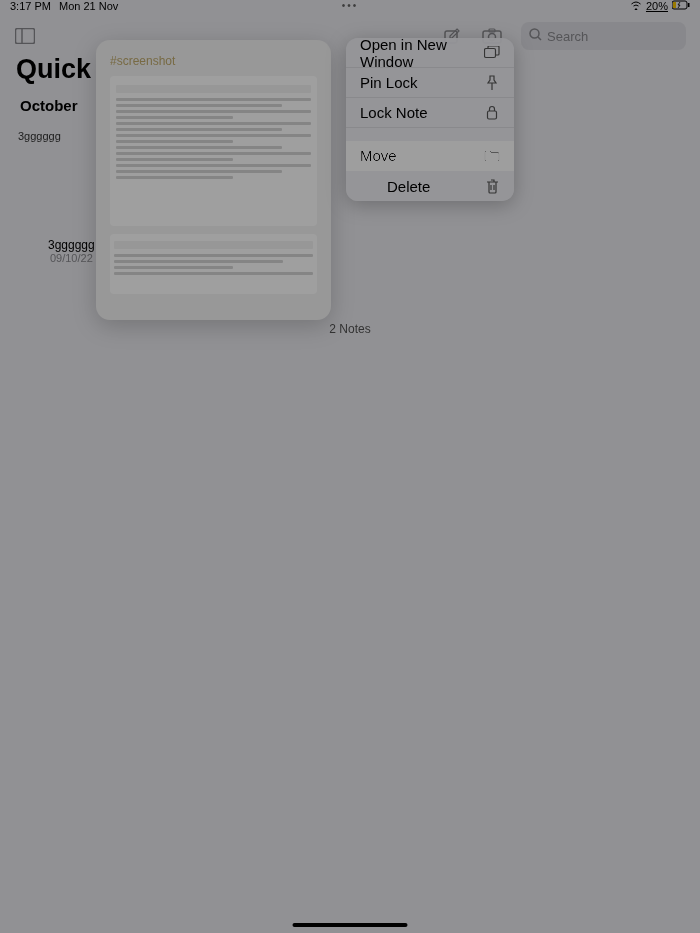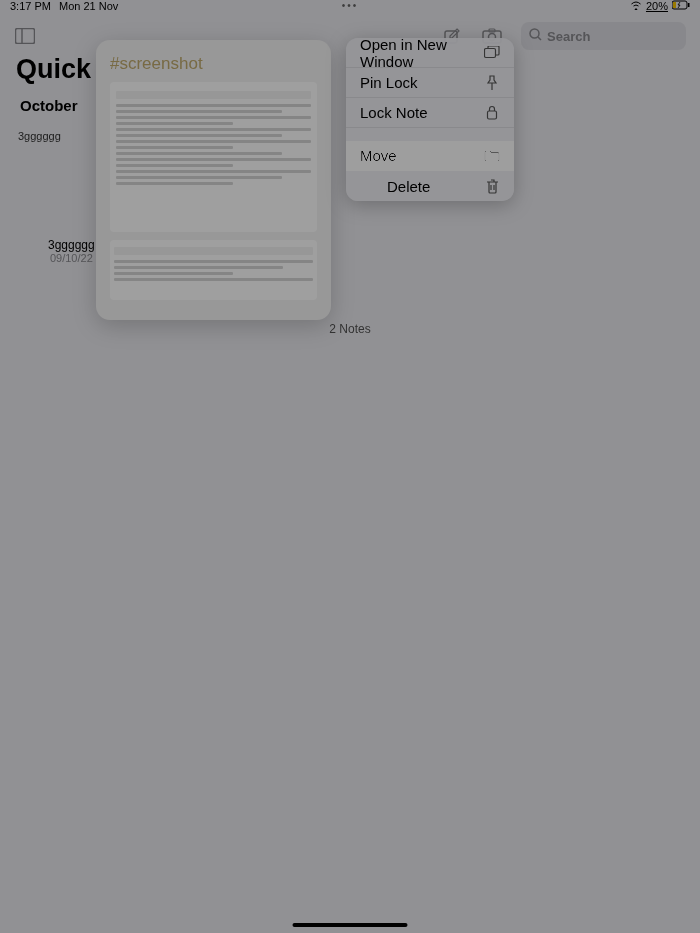--- a/index.html
+++ b/index.html
@@ -58,21 +58,20 @@
       width: 165px;
       height: 28px;
       background: rgba(120,120,128,0.12);
       border-radius: 8px;
       display: flex;
       align-items: center;
       padding: 0 8px;
       gap: 5px;
       color: #8e8e93;
       font-size: 13px;
-      font-weight: bold;
     }
     .icon-btn { width: 22px; height: 22px; display: flex; align-items: center; justify-content: center; color: #8e8e93; }
     
     
     .title {
       position: absolute;
       top: 54px;
       left: 16px;
       font-size: 27px;
       font-weight: 700;
@@ -124,21 +123,21 @@
       left: 96px;
       width: 235px;
       height: 280px;
       background: #eaeaea;
       border-radius: 14px;
       padding: 14px;
       z-index: 10;
       box-shadow: 0 6px 24px rgba(0,0,0,0.2);
       filter: brightness(0.65);
     }
-    .preview-tag { font-size: 17px; color: #b8a368; margin-bottom: 8px; }
+    .preview-tag { font-size: 12px; color: #b8a368; margin-bottom: 8px; }
     .preview-thumb {
       width: 100%;
       height: 150px;
       background: #f5f5f5;
       border-radius: 4px;
       margin-bottom: 8px;
       padding: 6px;
       overflow: hidden;
     }
     .preview-thumb2 {

